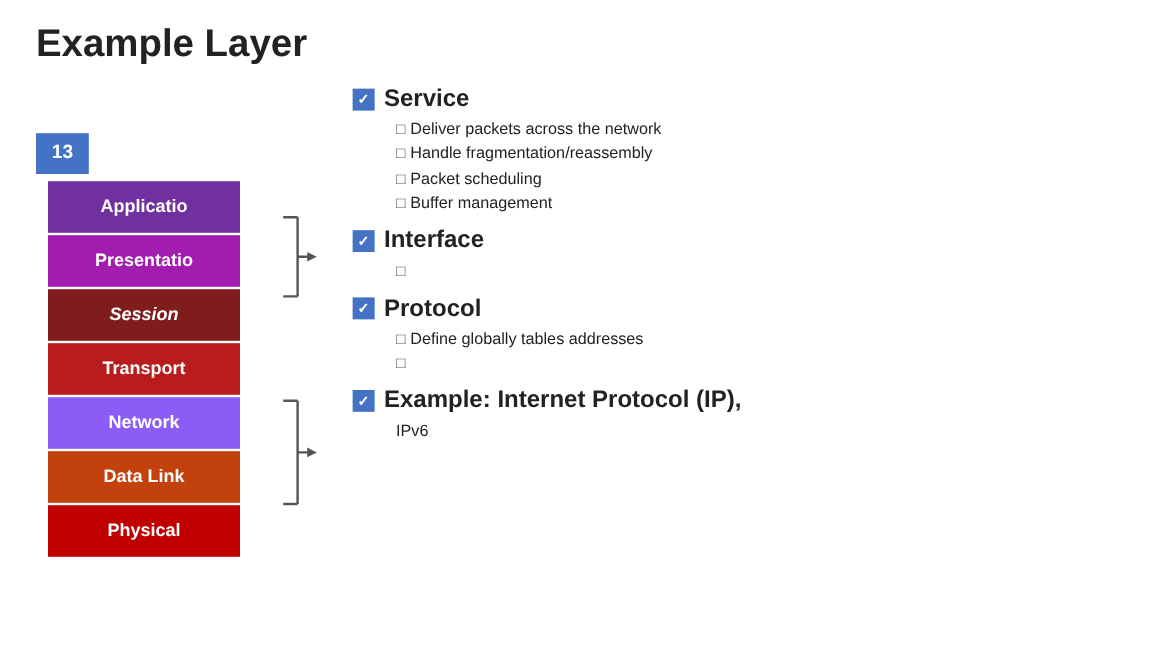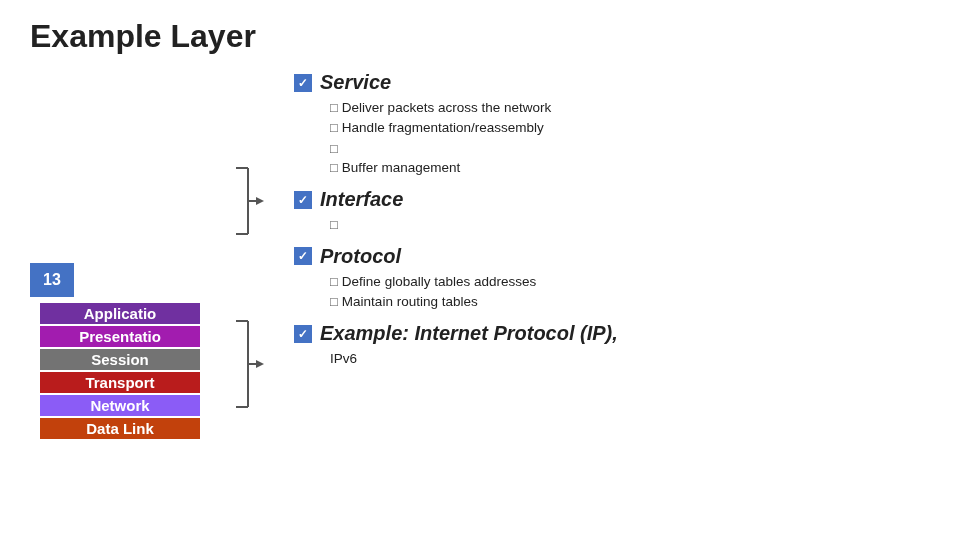--- a/index.html
+++ b/index.html
@@ -50,27 +50,27 @@
       flex-direction: column;
       width: 160px;
       margin-left: 10px;
     }
 
     .layer-item {
       text-align: center;
       font-size: 15px;
       font-weight: bold;
       color: #fff;
-      padding: 2px 6px;
+      padding: 13px 6px;
       margin-bottom: 2px;
     }
 
     .layer-application { background: #7030A0; }
     .layer-presentation { background: #a21caf; }
-    .layer-session { background: #737373; }
+    .layer-session { background: #7f1d1d; font-style: italic; }
     .layer-transport { background: #b91c1c; }
     .layer-network { background: #8b5cf6; }
     .layer-datalink { background: #c2410c; }
     .layer-physical { background: #C00000; }
 
     .right-panel {
       flex: 1;
       padding-left: 30px;
       padding-top: 0;
     }
@@ -103,21 +103,20 @@
     .checkbox-check {
       color: #fff;
       font-size: 12px;
       font-weight: bold;
     }
 
     .section-title {
       font-size: 20px;
       font-weight: bold;
       color: #222;
-      font-style: italic;
     }
 
     .sub-bullets {
       padding-left: 36px;
       margin-bottom: 4px;
     }
 
     .sub-bullet {
       font-size: 13.5px;
       color: #222;
@@ -135,21 +134,21 @@
     .main-layout {
       display: flex;
       align-items: flex-start;
       gap: 0;
       margin-top: 0;
     }
 
     .layers-and-bracket {
       display: flex;
       flex-direction: row;
-      align-items: flex-end;
+      align-items: center;
       padding-top: 40px;
     }
   </style>
 </head>
 <body>
 
 <div class="page">
   <div class="title">Example Layer</div>
 
   <div class="main-layout">
@@ -157,20 +156,21 @@
     <div class="layers-and-bracket">
       <div class="left-panel">
         <div class="slide-number">13</div>
         <div class="layer-stack">
           <div class="layer-item layer-application">Applicatio</div>
           <div class="layer-item layer-presentation">Presentatio</div>
           <div class="layer-item layer-session">Session</div>
           <div class="layer-item layer-transport">Transport</div>
           <div class="layer-item layer-network">Network</div>
           <div class="layer-item layer-datalink">Data Link</div>
+          <div class="layer-item layer-physical">Physical</div>
         </div>
       </div>
 
       <svg width="30" height="290" viewBox="0 0 30 290" style="margin-top:40px; margin-left:4px;">
 
         <line x1="2" y1="17" x2="14" y2="17" stroke="#555" stroke-width="2"></line>
         <line x1="14" y1="17" x2="14" y2="83" stroke="#555" stroke-width="2"></line>
         <line x1="2" y1="83" x2="14" y2="83" stroke="#555" stroke-width="2"></line>
 
         <line x1="14" y1="50" x2="26" y2="50" stroke="#555" stroke-width="2"></line>
@@ -198,20 +198,21 @@
           <div class="sub-bullet">
             <span class="sub-bullet-marker">□</span>
             <span>Deliver packets across the network</span>
           </div>
           <div class="sub-bullet">
             <span class="sub-bullet-marker">□</span>
             <span>Handle fragmentation/reassembly</span>
           </div>
           <div class="sub-bullet">
             <span class="sub-bullet-marker">□</span>
+            <span>Packet scheduling</span>
           </div>
           <div class="sub-bullet">
             <span class="sub-bullet-marker">□</span>
             <span>Buffer management</span>
           </div>
         </div>
       </div>
 
       <div class="bullet-section">
         <div class="section-header">
@@ -234,21 +235,20 @@
           </div>
           <span class="section-title">Protocol</span>
         </div>
         <div class="sub-bullets">
           <div class="sub-bullet">
             <span class="sub-bullet-marker">□</span>
             <span>Define globally tables addresses</span>
           </div>
           <div class="sub-bullet">
             <span class="sub-bullet-marker">□</span>
-            <span>Maintain routing tables</span>
           </div>
         </div>
       </div>
 
       <div class="bullet-section">
         <div class="section-header">
           <div class="checkbox-icon filled">
             <span class="checkbox-check">✓</span>
           </div>
           <span class="section-title">Example: Internet Protocol (IP),</span>

